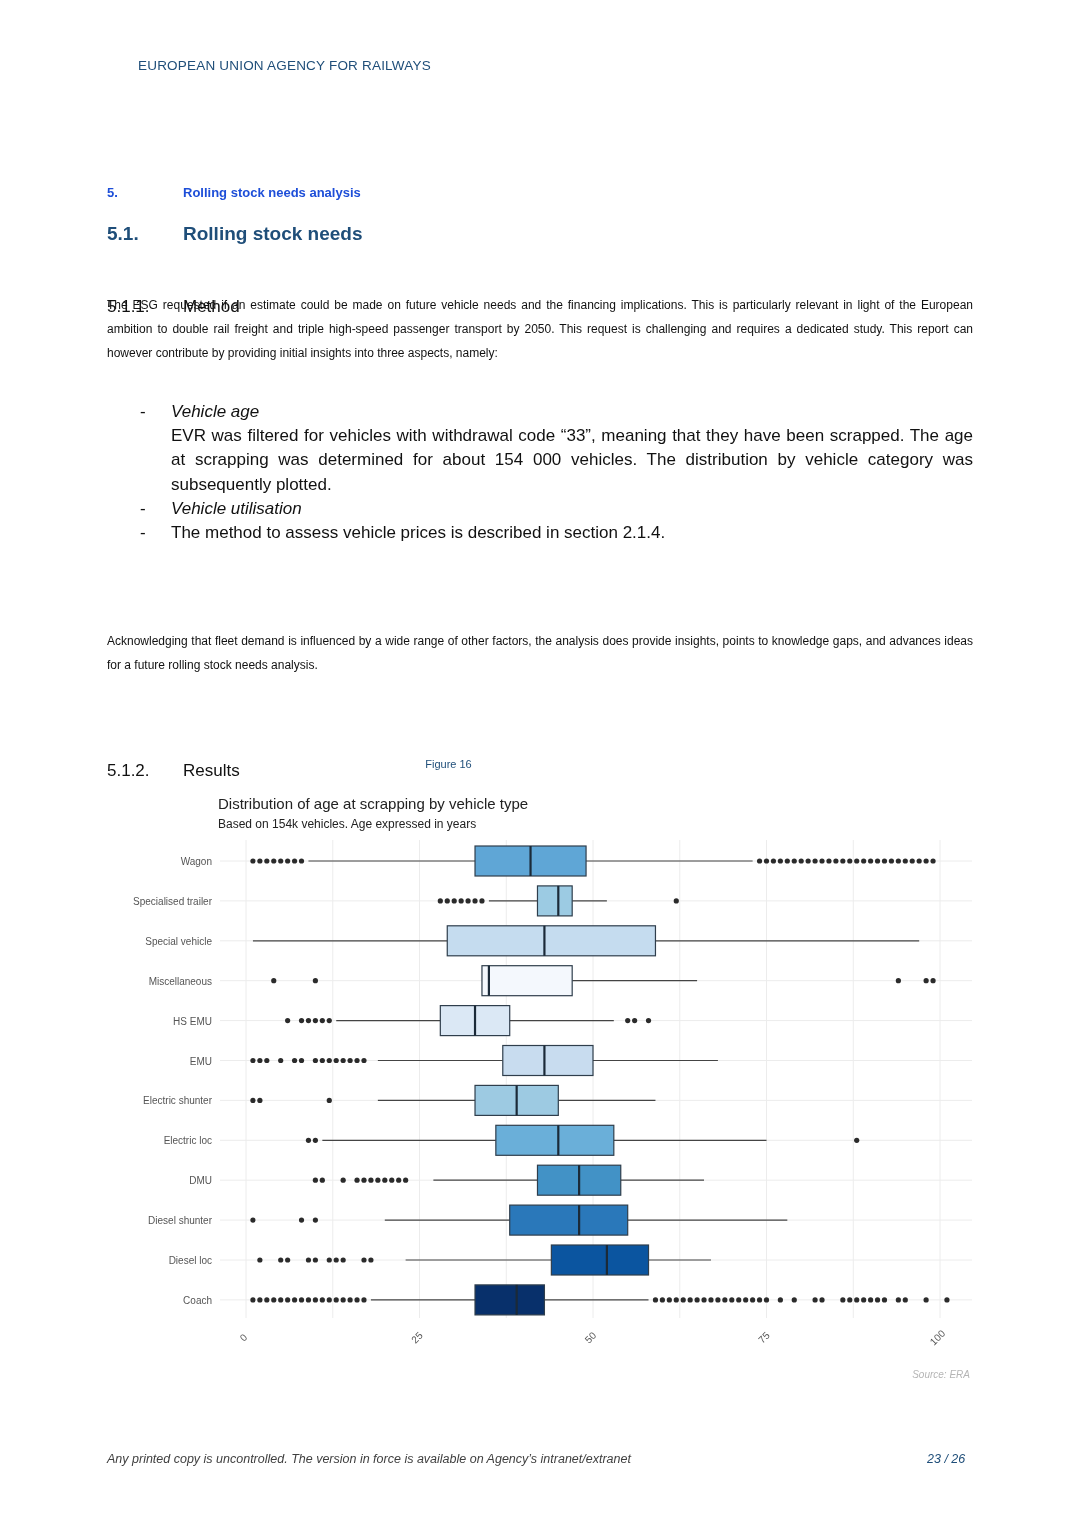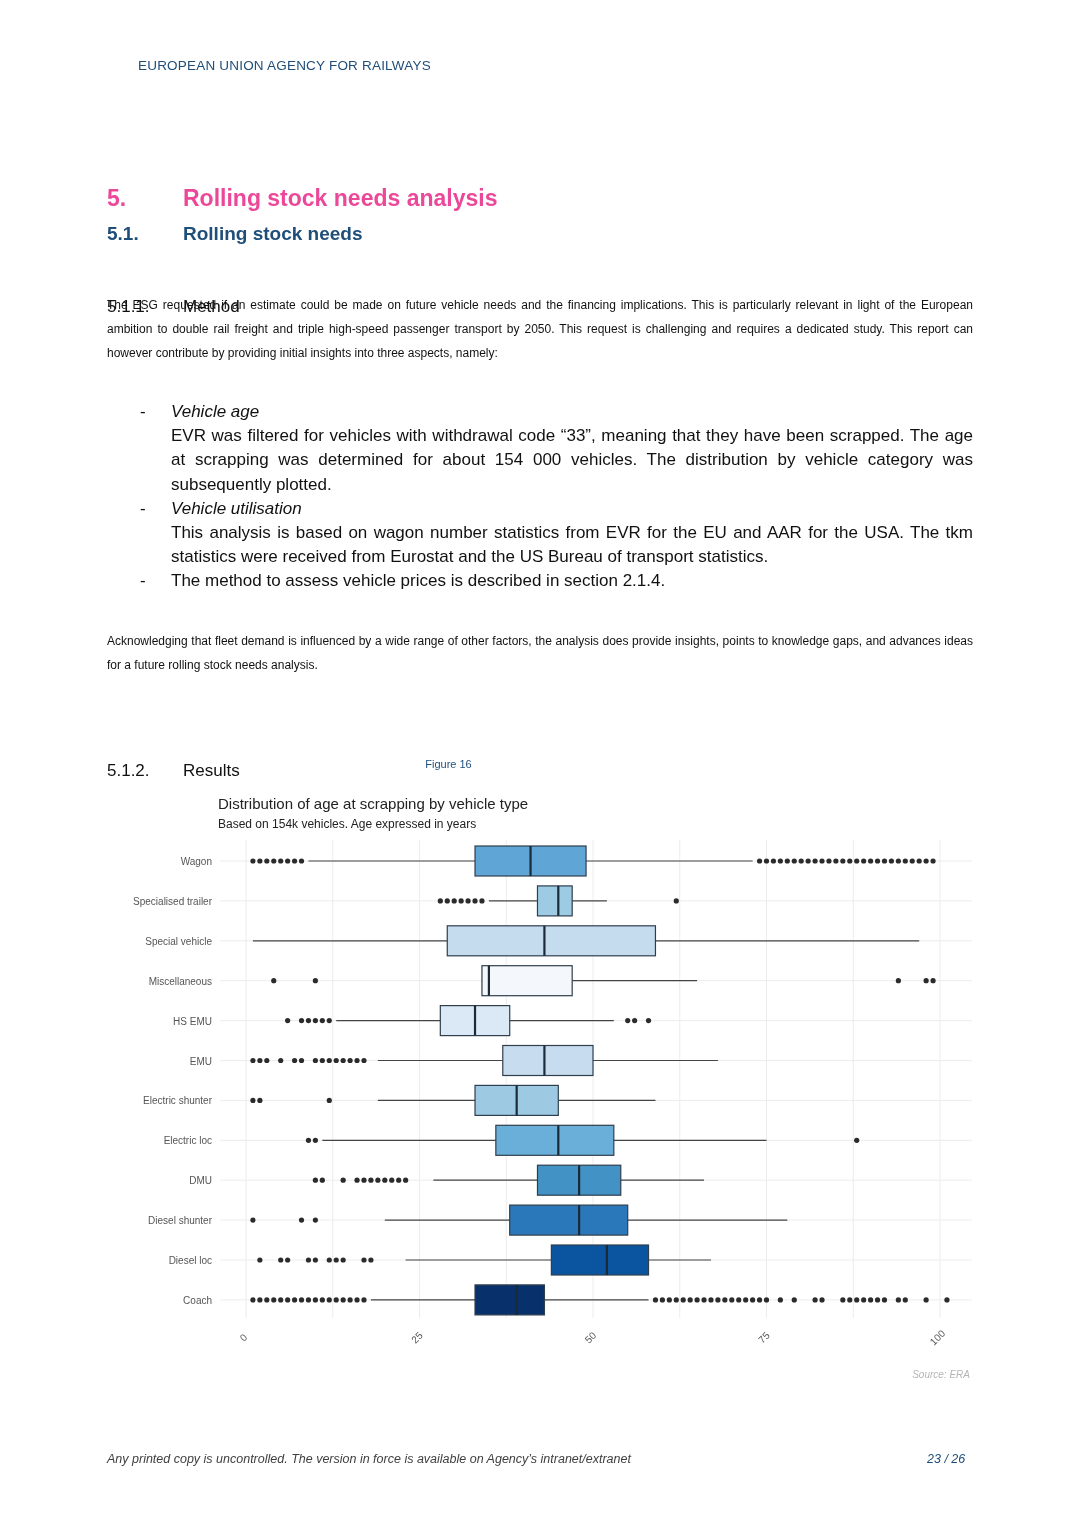--- a/index.html
+++ b/index.html
@@ -1,20 +1,20 @@
 <!DOCTYPE html>
 <html><head>
 <meta charset="utf-8">
 <style>
   html, body { margin: 0; padding: 0; background: #ffffff; }
   body { width: 1080px; height: 1524px; position: relative; overflow: hidden;
          font-family: "Liberation Sans", sans-serif; color: #1a1a1a; }
   .header { position: absolute; left: 107px; top: 58px; font-size: 13.5px; color: #1f4e79;
             letter-spacing: 0.2px; margin-left: 31px; }
-  .h1 { position: absolute; left: 107px; top: 185px; font-size: 23px; font-weight: bold; color: #ec4899; }
+  .h1 { position: absolute; left: 107px; top: 185px; font-size: 13px; font-weight: bold; color: #1d4ed8; }
   .h1 .num, .h2 .num, .h3 .num { display: inline-block; width: 76px; }
   .h2 { position: absolute; left: 107px; top: 223px; font-size: 19px; font-weight: bold; color: #1f4e79; }
   .h3 { position: absolute; font-size: 17px; color: #111; margin-top: 38px; }
   .para { position: absolute; left: 107px; width: 866px; font-size: 12px; line-height: 24.2px;
           text-align: justify; color: #111; }
   .bullets { position: absolute; left: 107px; top: 400px; width: 866px; font-size: 17px; line-height: 24.2px; color:#111; }
   .bullet { position: relative; padding-left: 64px; text-align: justify; }
   .bullet .dash { position: absolute; left: 33px; top: 0; }
   .bullet .title { font-style: italic; display: block; }
   .fig-caption { position: absolute; left: 0; width: 897px; top: 758px; text-align: center;
@@ -46,21 +46,20 @@
 
 <div class="bullets">
   <div class="bullet">
     <span class="dash">-</span>
     <span class="title">Vehicle age</span>
     <span>EVR was filtered for vehicles with withdrawal code “33”, meaning that they have been scrapped. The age at scrapping was determined for about 154 000 vehicles. The distribution by vehicle category was subsequently plotted.</span>
   </div>
   <div class="bullet">
     <span class="dash">-</span>
     <span class="title">Vehicle utilisation</span>
-    <span>This analysis is based on wagon number statistics from EVR for the EU and AAR for the USA. The tkm statistics were received from Eurostat and the US Bureau of transport statistics.</span>
   </div>
   <div class="bullet">
     <span class="dash">-</span>
     <span>The method to assess vehicle prices is described in section 2.1.4.</span>
   </div>
 </div>
 
 <div class="para" style="top:629px;">Acknowledging that fleet demand is influenced by a wide range of other factors, the analysis does provide insights, points to knowledge gaps, and advances ideas for a future rolling stock needs analysis.</div>
 
 <div class="h3" style="left:107px; top:723px;">

